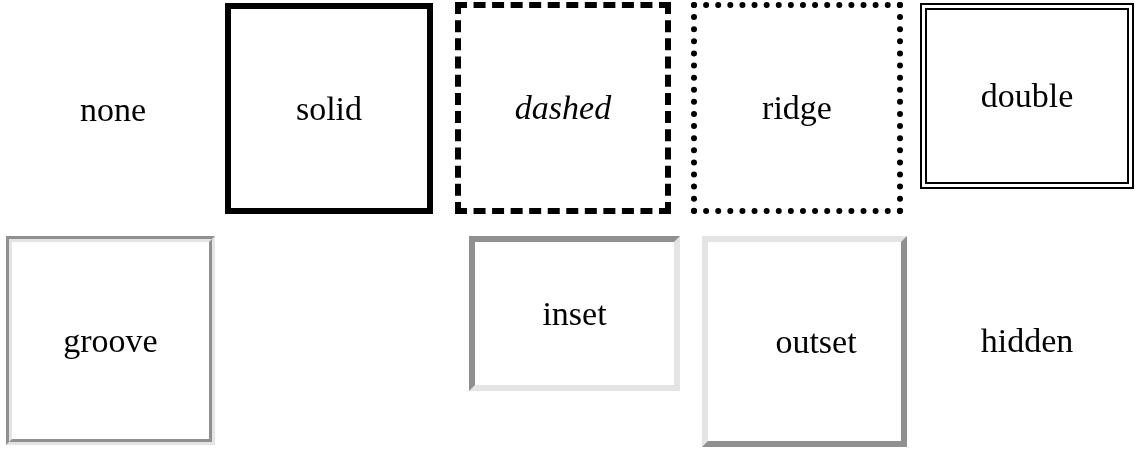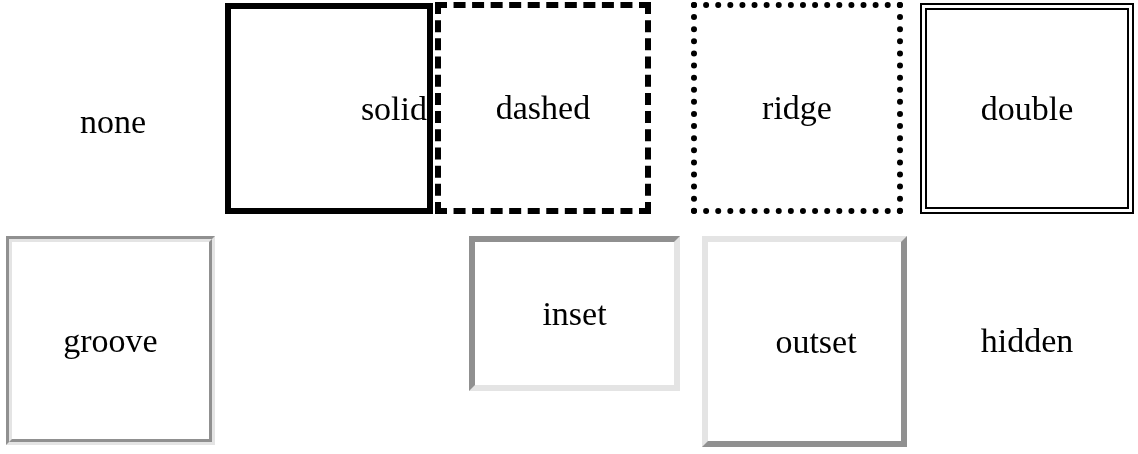--- a/index.html
+++ b/index.html
@@ -20,25 +20,25 @@
     display: flex;
     align-items: center;
     justify-content: center;
     background: #ffffff;
     font-family: "Liberation Serif", "DejaVu Serif", serif;
     font-size: 34px;
     color: #000000;
     text-align: center;
   }
   
-  .c-none   { left: 8px;   top: 16px;   width: 210px; height: 211px; border: none; }
-  .c-solid  { left: 225px; top: 3px;   width: 208px; height: 211px; border: 6px solid #000000; justify-content: flex-end; }
-  .c-dashed { left: 435px; top: 2px;   width: 216px; height: 212px; border: 6px dashed #000000; }
+  .c-none   { left: 8px;   top: 4px;   width: 210px; height: 211px; border: none; }
+  .c-solid  { left: 225px; top: 3px;   width: 208px; height: 211px; border: 6px solid #000000; }
+  .c-dashed { left: 455px; top: 2px;   width: 216px; height: 212px; border: 6px dashed #000000; font-style: italic; }
   .c-dotted { left: 691px; top: 2px;   width: 212px; height: 212px; border: 6px dotted #000000; }
-  .c-double { left: 920px; top: 3px;   width: 214px; height: 211px; border: 7px double #000000; }
+  .c-double { left: 920px; top: 3px;   width: 214px; height: 186px; border: 7px double #000000; }
   
   .c-groove { left: 6px;   top: 236px; width: 209px; height: 209px; border: 6px groove #e4e4e4; }
   .c-ridge  { left: 238px; top: 236px; width: 212px; height: 209px; border: 6px ridge  #e4e4e4; }
   .c-inset  { left: 469px; top: 236px; width: 211px; height: 155px; border: 6px inset  #e4e4e4; }
   .c-outset { left: 702px; top: 236px; width: 205px; height: 211px; border: 6px outset #e4e4e4; padding-left: 23px; }
   .c-hidden { left: 920px; top: 236px; width: 214px; height: 210px; border: 6px hidden #000000; }
 </style>
 </head>
 <body>
 

